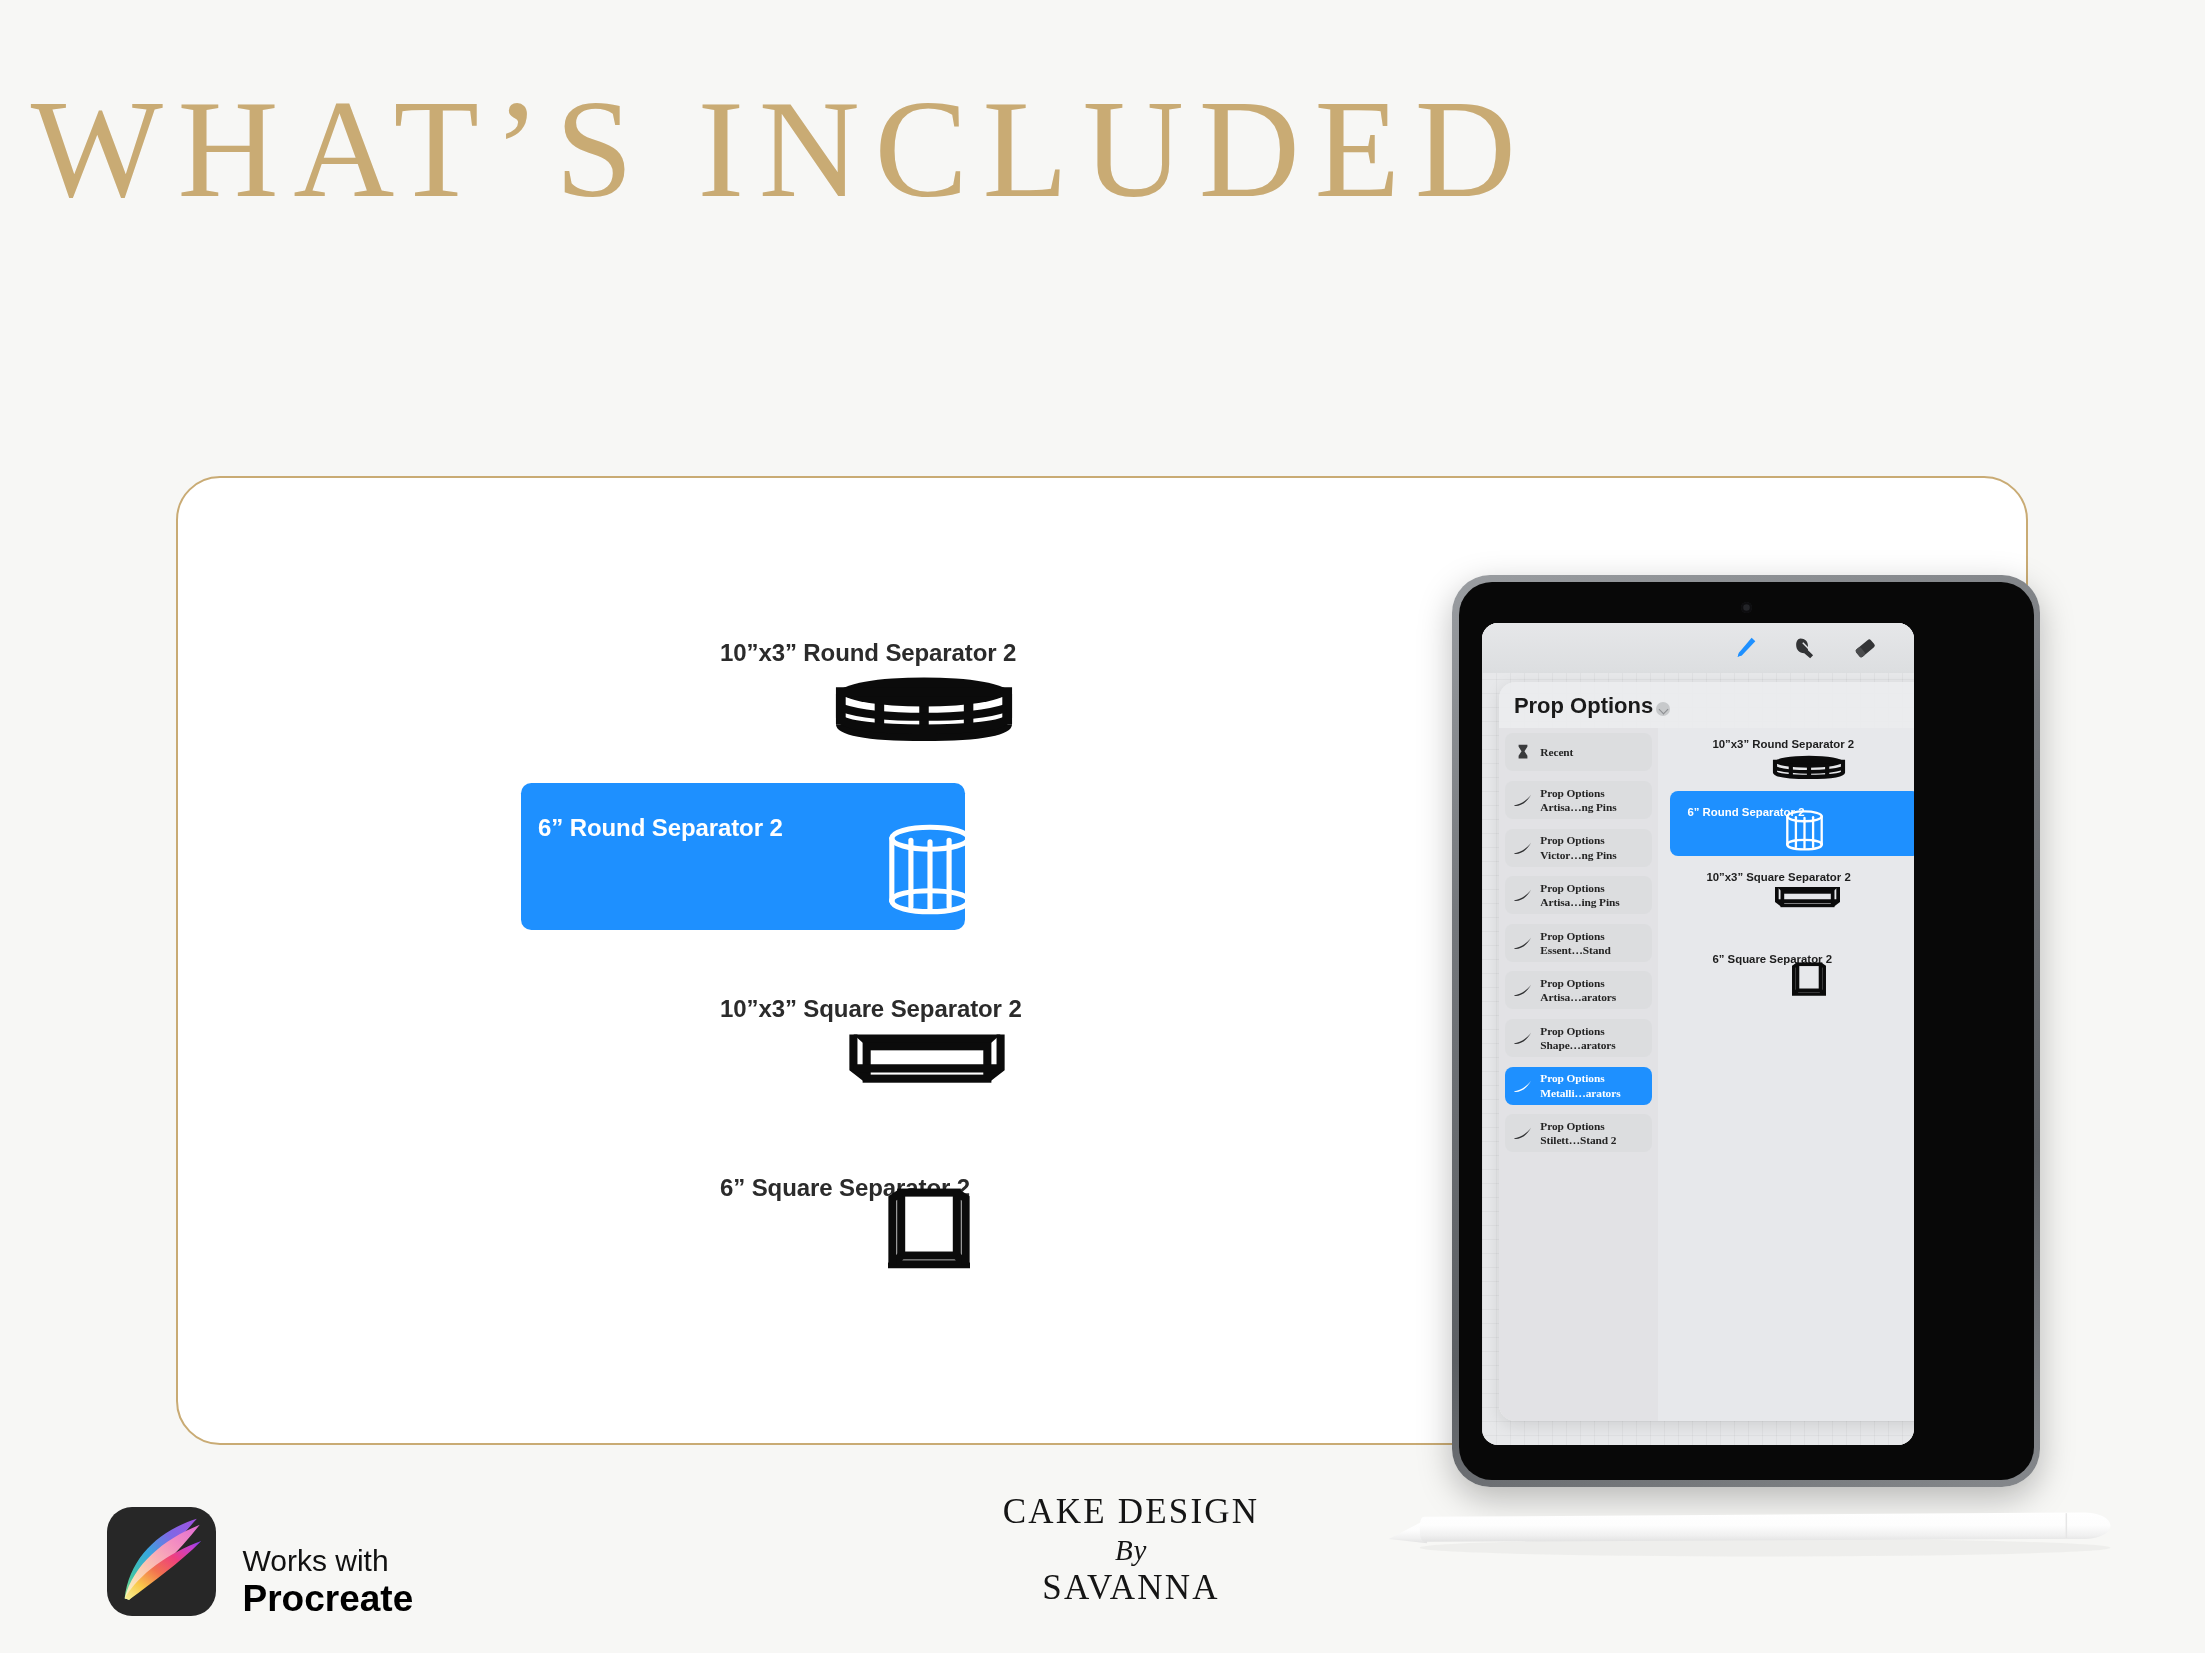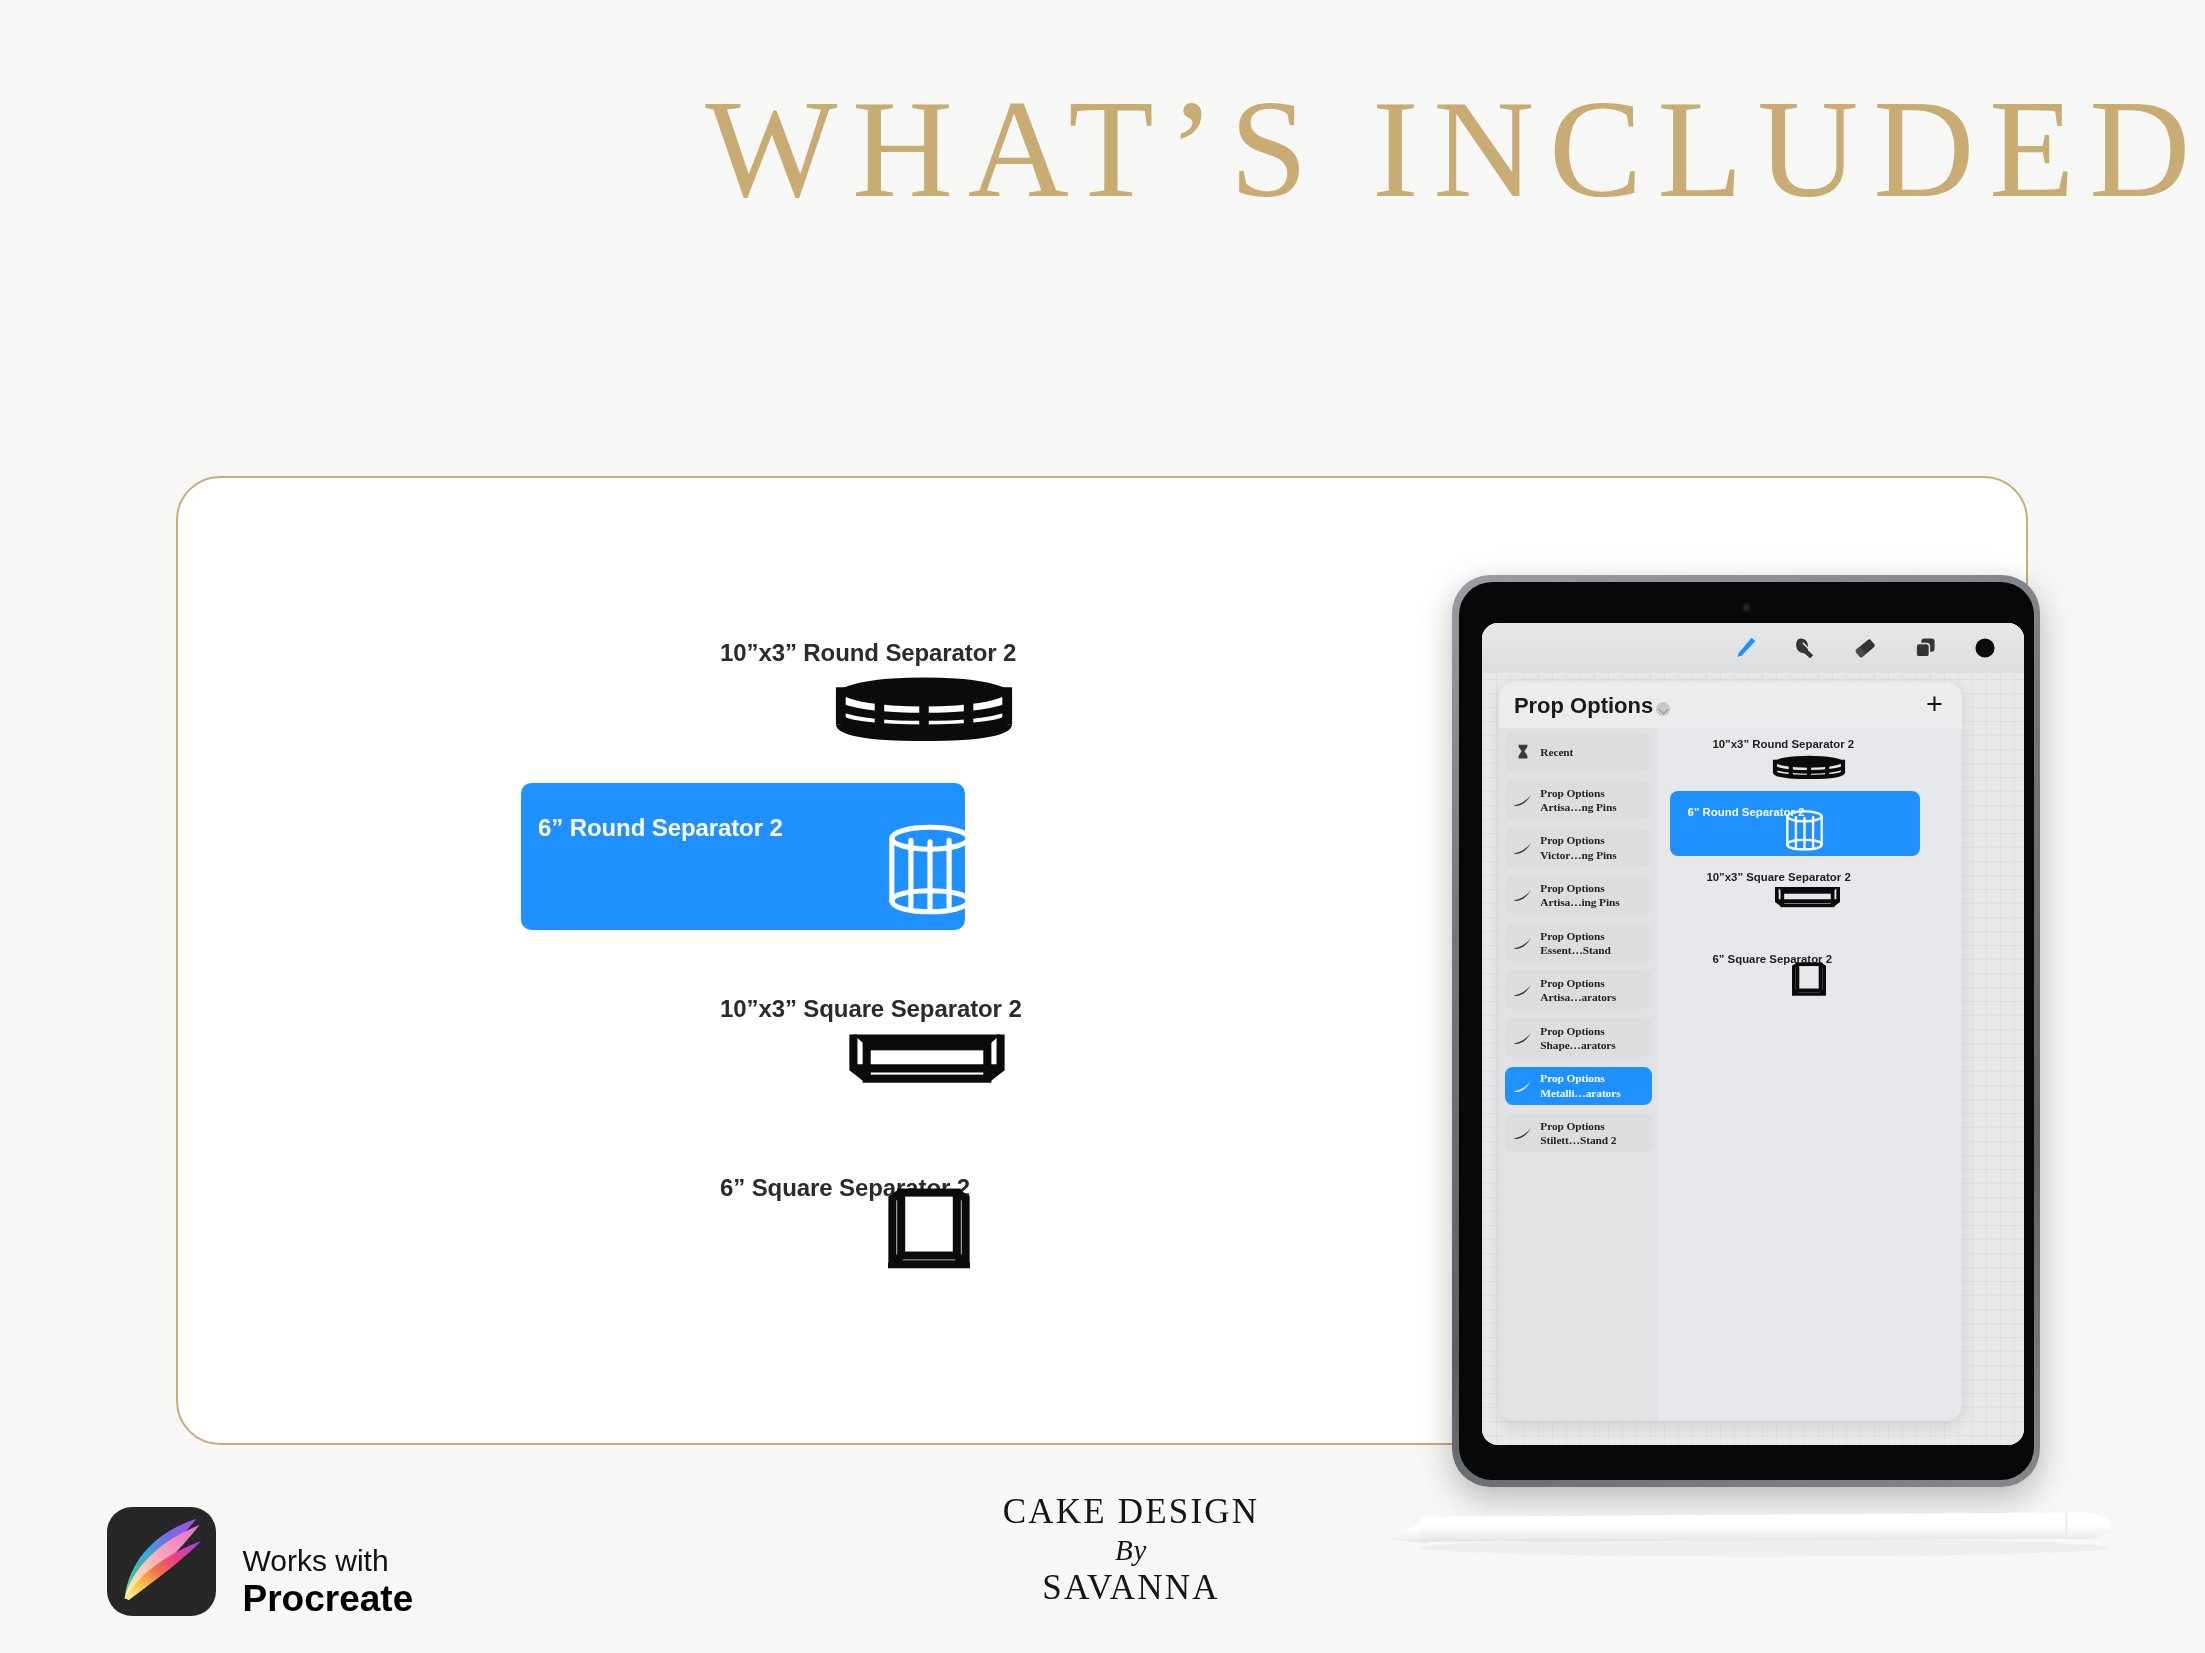--- a/index.html
+++ b/index.html
@@ -7,29 +7,30 @@
   body {
     background: #f7f7f5;
     font-family: "Liberation Sans", sans-serif;
     position: relative;
     overflow: hidden;
   }
 
   
   #header { position: absolute; top: 0; left: 0; width: 2205px; }
   #main-title {
-    text-align: right;
+    text-align: left;
     color: #c9ab74;
     font-family: "Liberation Serif", serif;
     font-size: 140px;
     letter-spacing: 14.7px;
     line-height: 1;
     margin-top: 79px;
     font-weight: 400;
     text-indent: 14.7px;
+    padding-left: 16px;
   }
   #subtitle {
     text-align: center;
     color: #111111;
     font-family: "Liberation Sans", sans-serif;
     font-size: 55px;
     letter-spacing: 11.8px;
     font-weight: 300;
     margin-top: 53px;
     text-indent: 11.8px;
@@ -89,21 +90,21 @@
     left: 50%; top: 20.6px;
     width: 11px; height: 11px;
     margin-left: -5.1px;
     border-radius: 50%;
     background: #232428;
     box-shadow: inset 0 0 0 2.2px #0d0d0f;
   }
   #ipad-screen {
     position: absolute;
     left: 23px; top: 41px;
-    width: 542px; height: 822px;
+    width: 432px; height: 822px;
     border-radius: 16px;
     overflow: hidden;
     background: #e9eaec;
   }
   
   #pc-canvas {
     position: absolute; left:0; top:0; width: 542px; height: 822px;
     background-color: #e7e8ea;
     background-image:
       linear-gradient(to right, rgba(0,0,0,0.035) 0.7px, transparent 0.7px),

